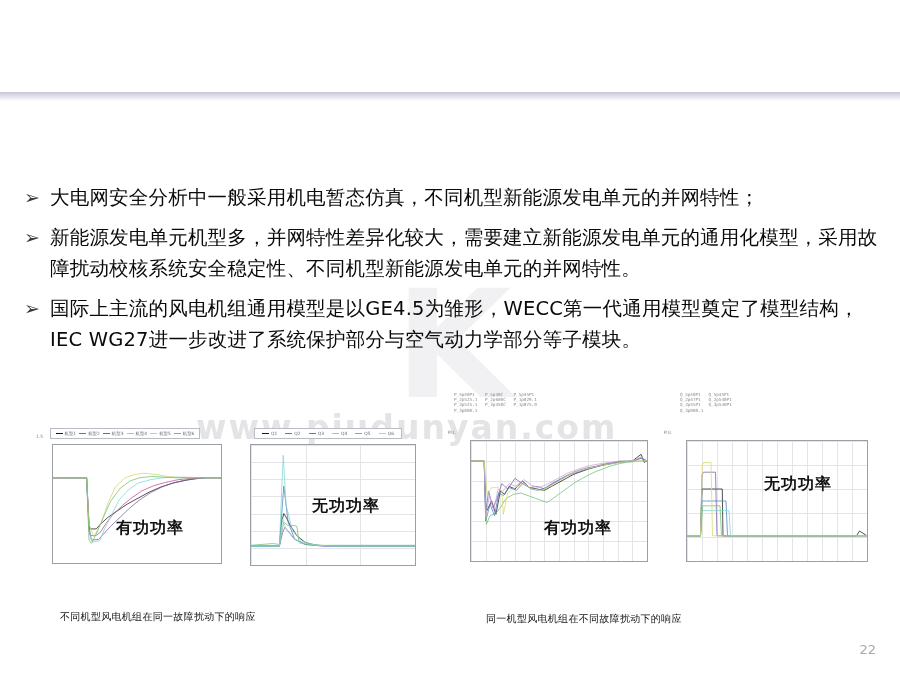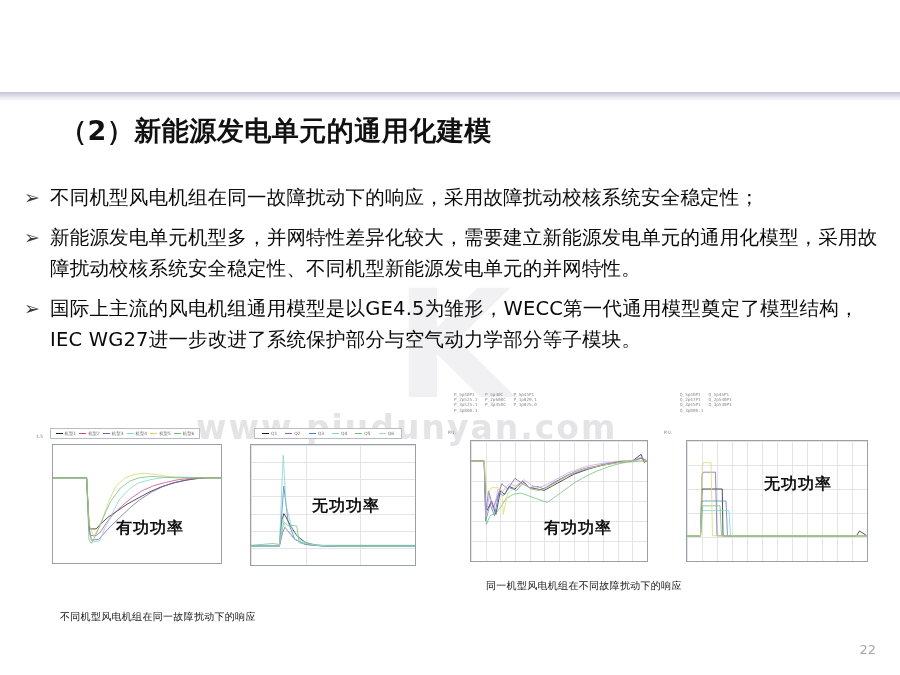--- a/index.html
+++ b/index.html
@@ -110,29 +110,28 @@
     font-size:13px;color:#a9a9a9;
   }
 </style>
 </head>
 <body>
 
 <div class="slide">
 
   <div class="banner-shadow"></div>
 
-  <div class="subtitle">（2）新能源发电单元的通用化建模</div>
 
   <div class="watermark-k">K</div>
   <div class="watermark">www.piudunyan.com</div>
 
   <div class="bullets">
     <div class="bullet">
       <div class="bullet-marker">➢</div>
-      <div class="bullet-text">不同机型风电机组在同一故障扰动下的响应，采用故障扰动校核系统安全稳定性；</div>
+      <div class="bullet-text">大电网安全分析中一般采用机电暂态仿真，不同机型新能源发电单元的并网特性；</div>
     </div>
     <div class="bullet">
       <div class="bullet-marker">➢</div>
       <div class="bullet-text">新能源发电单元机型多，并网特性差异化较大，需要建立新能源发电单元的通用化模型，采用故障扰动校核系统安全稳定性、不同机型新能源发电单元的并网特性。</div>
     </div>
     <div class="bullet">
       <div class="bullet-marker">➢</div>
       <div class="bullet-text">国际上主流的风电机组通用模型是以GE4.5为雏形，WECC第一代通用模型奠定了模型结构，IEC WG27进一步改进了系统保护部分与空气动力学部分等子模块。</div>
     </div>
   </div>
@@ -305,17 +304,17 @@
             <polyline points="0.00,94.80 13.50,94.80 15.75,64.80 19.50,64.80 33.00,64.80 34.50,94.80 43.50,94.80 75.00,94.80 112.50,94.80 150.00,94.80 180.00,94.80" fill="none" stroke="#6fbf73" stroke-width="0.75"></polyline>
             <polyline points="0.00,94.80 13.50,94.80 15.30,24.00 16.50,21.60 24.00,21.60 25.50,94.80 36.00,94.80 67.50,94.80 105.00,94.80 142.50,94.80 180.00,94.80" fill="none" stroke="#d9d96a" stroke-width="0.75"></polyline>
           </svg>
         </div>
       <div class="chart-overlay-label" style="left:86px;top:82px;">无功功率</div>
     </div>
 
   </div>
 
   <div class="caption" style="left:60px;top:610px;">不同机型风电机组在同一故障扰动下的响应</div>
-  <div class="caption" style="left:486px;top:579px;">同一机型风电机组在不同故障扰动下的响应</div>
+  <div class="caption" style="left:486px;top:612px;">同一机型风电机组在不同故障扰动下的响应</div>
 
   <div class="pagenum">22</div>
 
 </div>
 
 </body></html>

